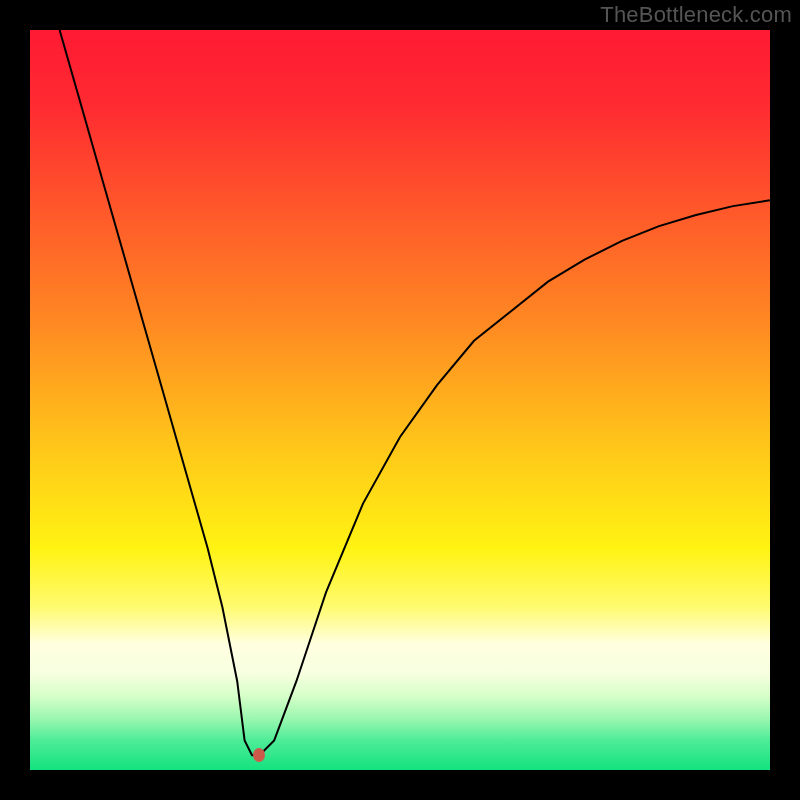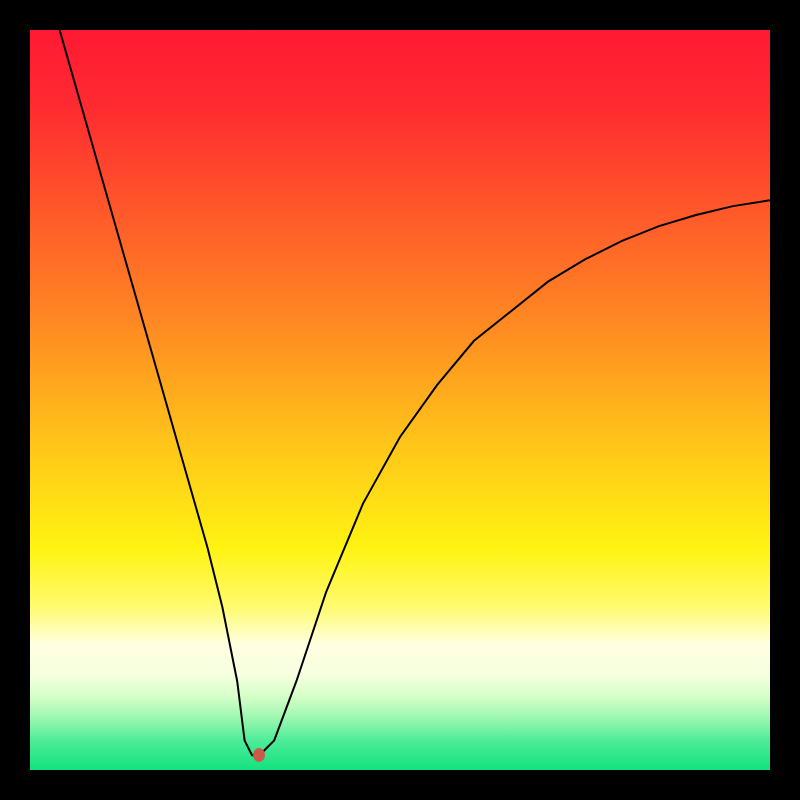--- a/index.html
+++ b/index.html
@@ -52,20 +52,21 @@
     background: #cc5a4a;
     transform: translate(-50%, -50%);
     z-index: 3;
   }
 </style>
 </head>
 <body>
 
 <div class="stage">
 
+  <div class="watermark">TheBottleneck.com</div>
 
   <div class="plot">
 
     <svg class="gradient" viewBox="0 0 100 100" preserveAspectRatio="none">
       <defs>
         <linearGradient id="bg-grad" x1="0" y1="0" x2="0" y2="1">
             <stop offset="0%" stop-color="#ff1a33"></stop>
             <stop offset="10%" stop-color="#ff2a31"></stop>
             <stop offset="25%" stop-color="#ff5a2a"></stop>
             <stop offset="40%" stop-color="#ff8a22"></stop>

